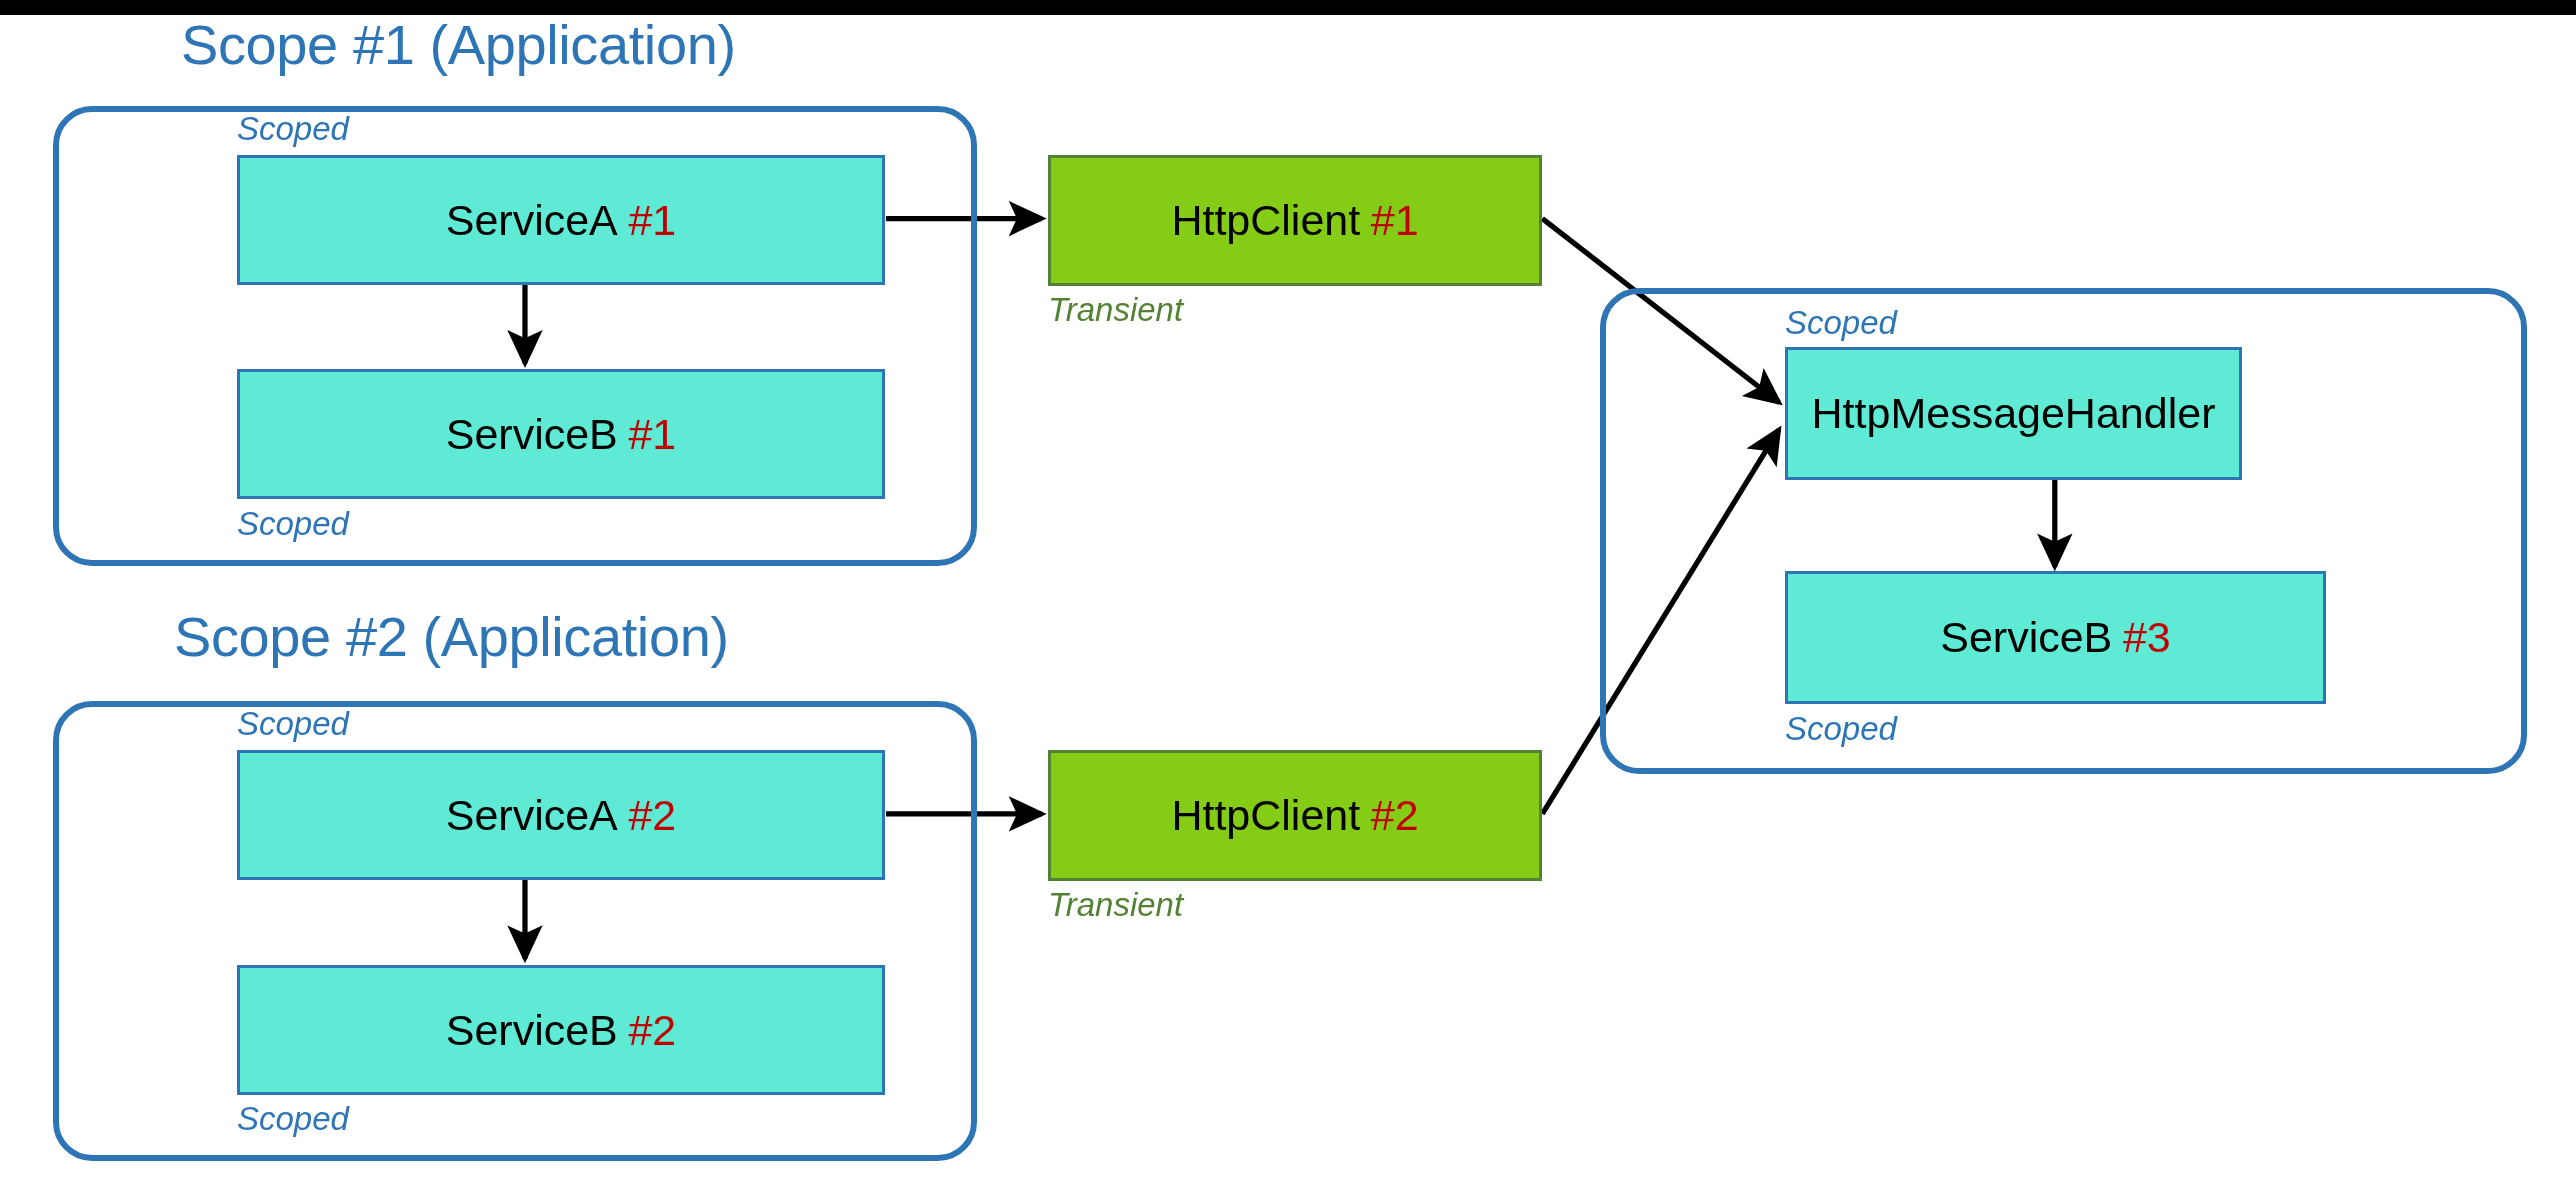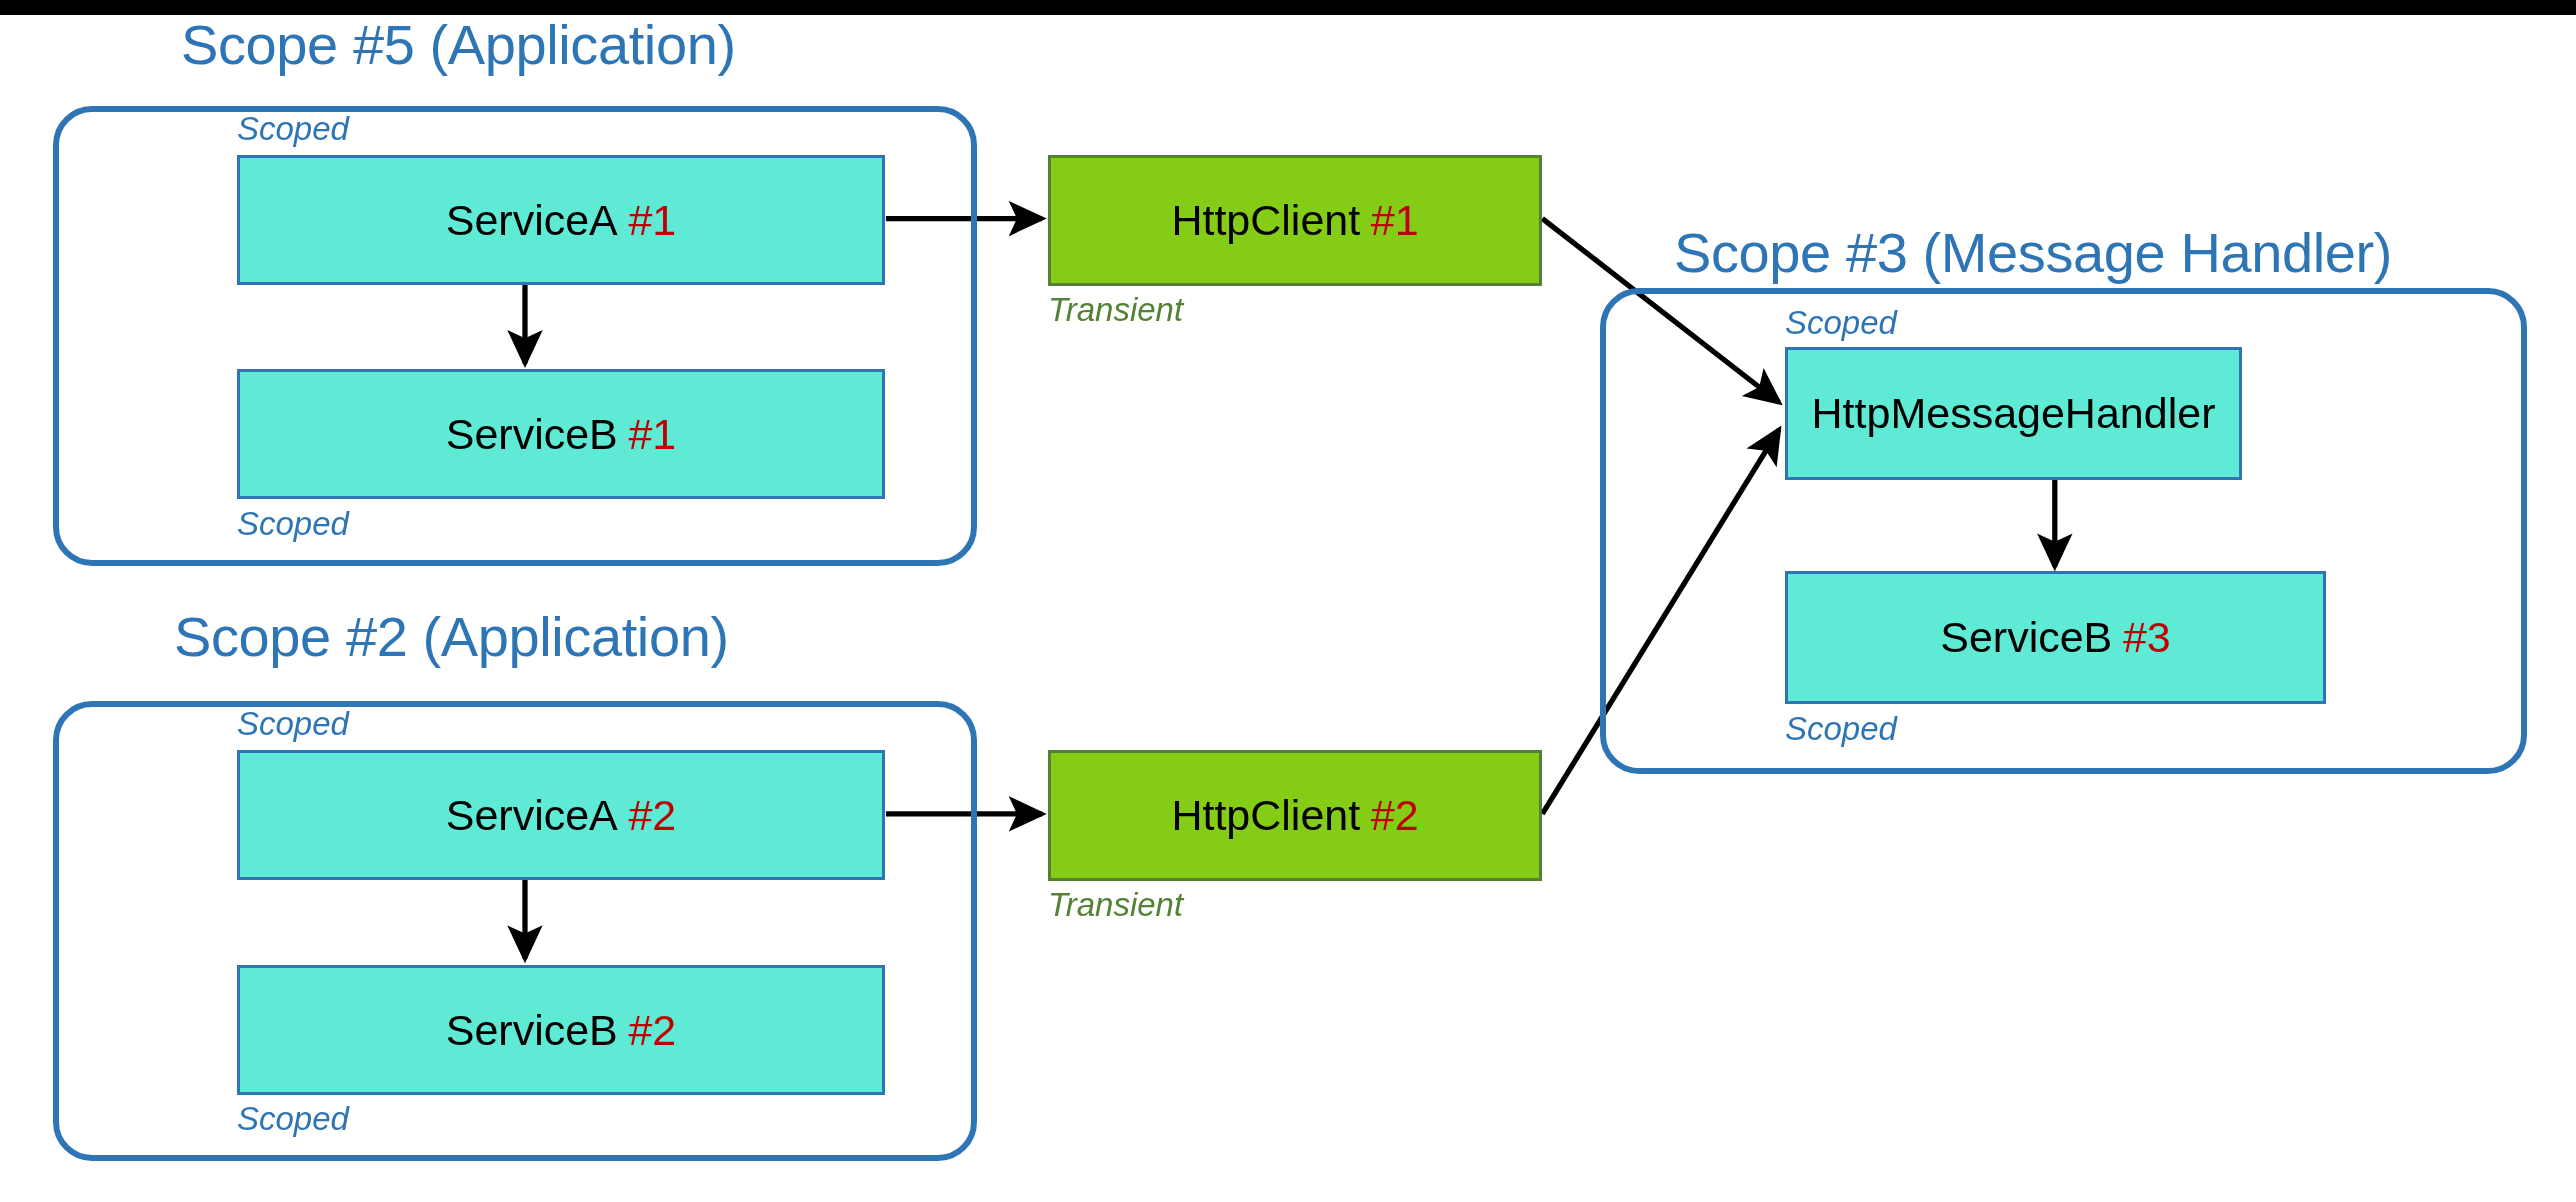--- a/index.html
+++ b/index.html
@@ -127,21 +127,21 @@
 
     <g>
       <line x1="2046" y1="1080" x2="2360" y2="570" stroke="#000000" stroke-width="7" marker-end="url(#ah)"></line>
     </g>
 
     <g>
       <line x1="2726" y1="636" x2="2726" y2="752" stroke="#000000" stroke-width="7" marker-end="url(#ah)"></line>
     </g>
   </svg>
 
-  <div class="scope-title" style="left:181px; top:16.6px;">Scope #5 (Application)</div>
+  <div class="scope-title" style="left:181px; top:16.6px;">Scope #1 (Application)</div>
 
   <div class="scope-box" style="left:53px; top:106px; width:924px; height:460px;"></div>
 
   <div class="lifetime scoped" style="left:237px; top:112px; width:648px;">Scoped</div>
 
   <div class="node blue" style="left:237px; top:155px; width:648px; height:130px;">
     <span class="nlabel">ServiceA</span>
     <span class="nnum">#1</span>
   </div>
 
@@ -151,21 +151,20 @@
   </div>
 
   <div class="lifetime scoped" style="left:237px; top:507px; width:648px;">Scoped</div>
 
   <div class="node green" style="left:1048px; top:155px; width:494px; height:131px;">
     <span class="nlabel">HttpClient</span>
     <span class="nnum">#1</span>
   </div>
   <div class="lifetime transient" style="left:1048px; top:293px; width:494px;">Transient</div>
 
-  <div class="scope-title" style="left:1674px; top:225px;">Scope #3 (Message Handler)</div>
 
   <div class="scope-box" style="left:1600px; top:288px; width:927px; height:486px;"></div>
 
   <div class="lifetime scoped" style="left:1785px; top:306px; width:541px;">Scoped</div>
 
   <div class="node blue" style="left:1785px; top:347px; width:457px; height:133px;">
     <span class="nlabel">HttpMessageHandler</span>
   </div>
 
   <div class="node blue" style="left:1785px; top:571px; width:541px; height:133px;">

